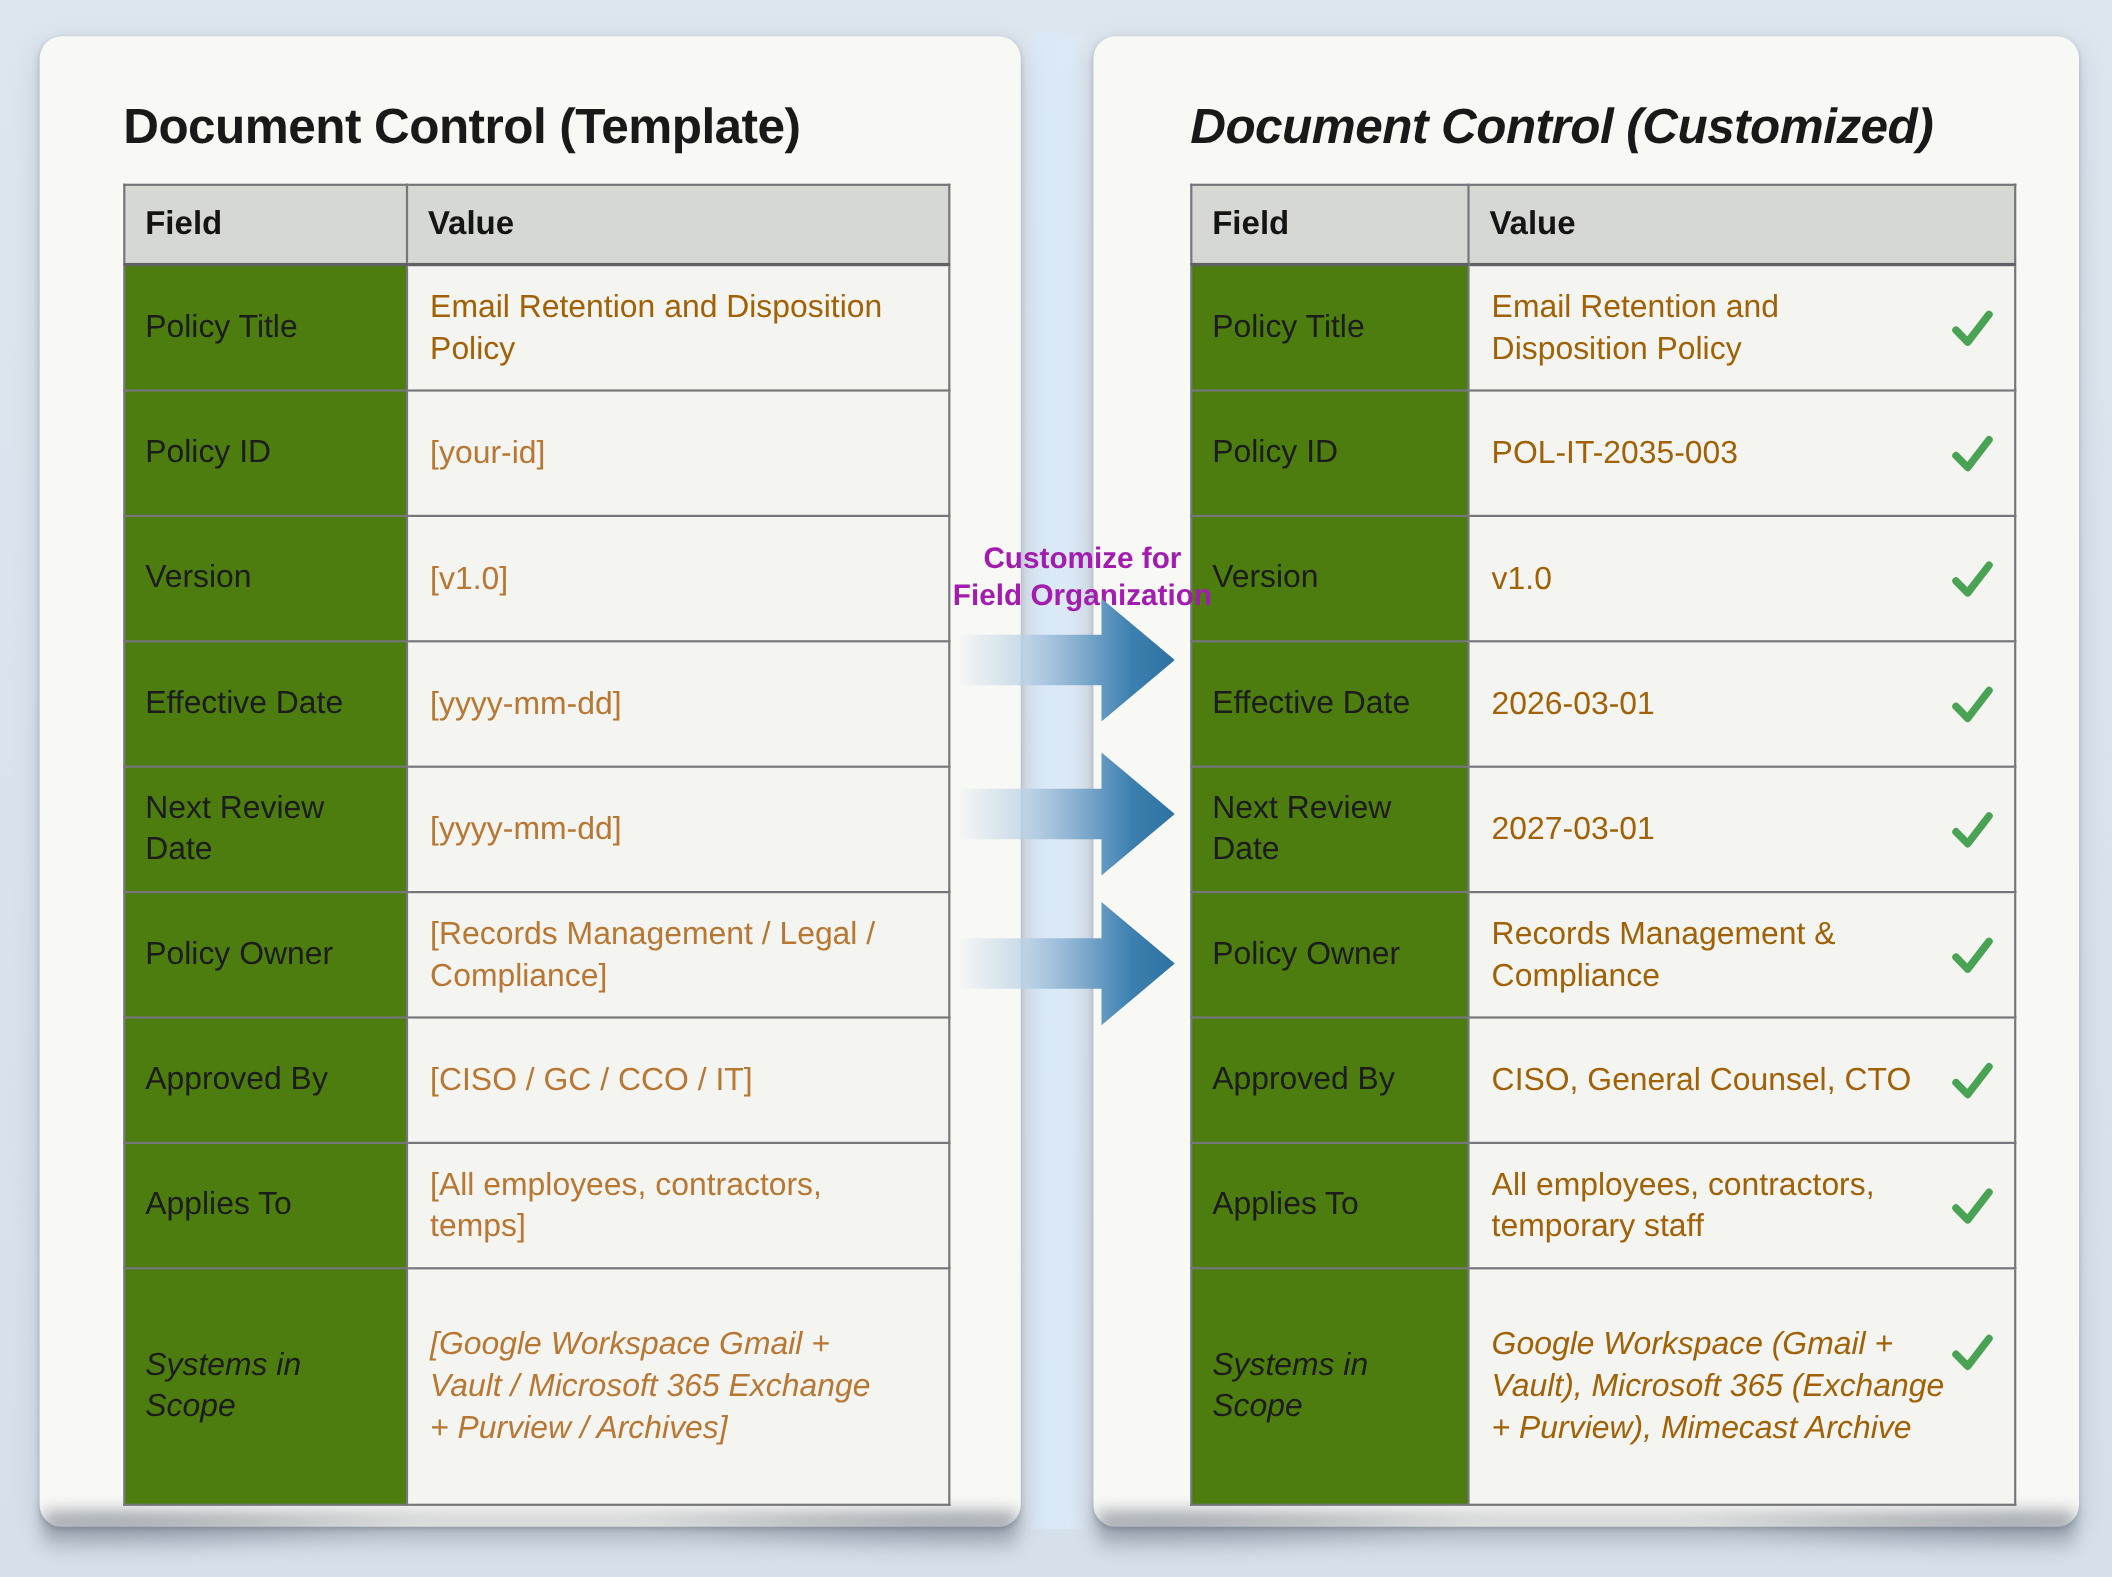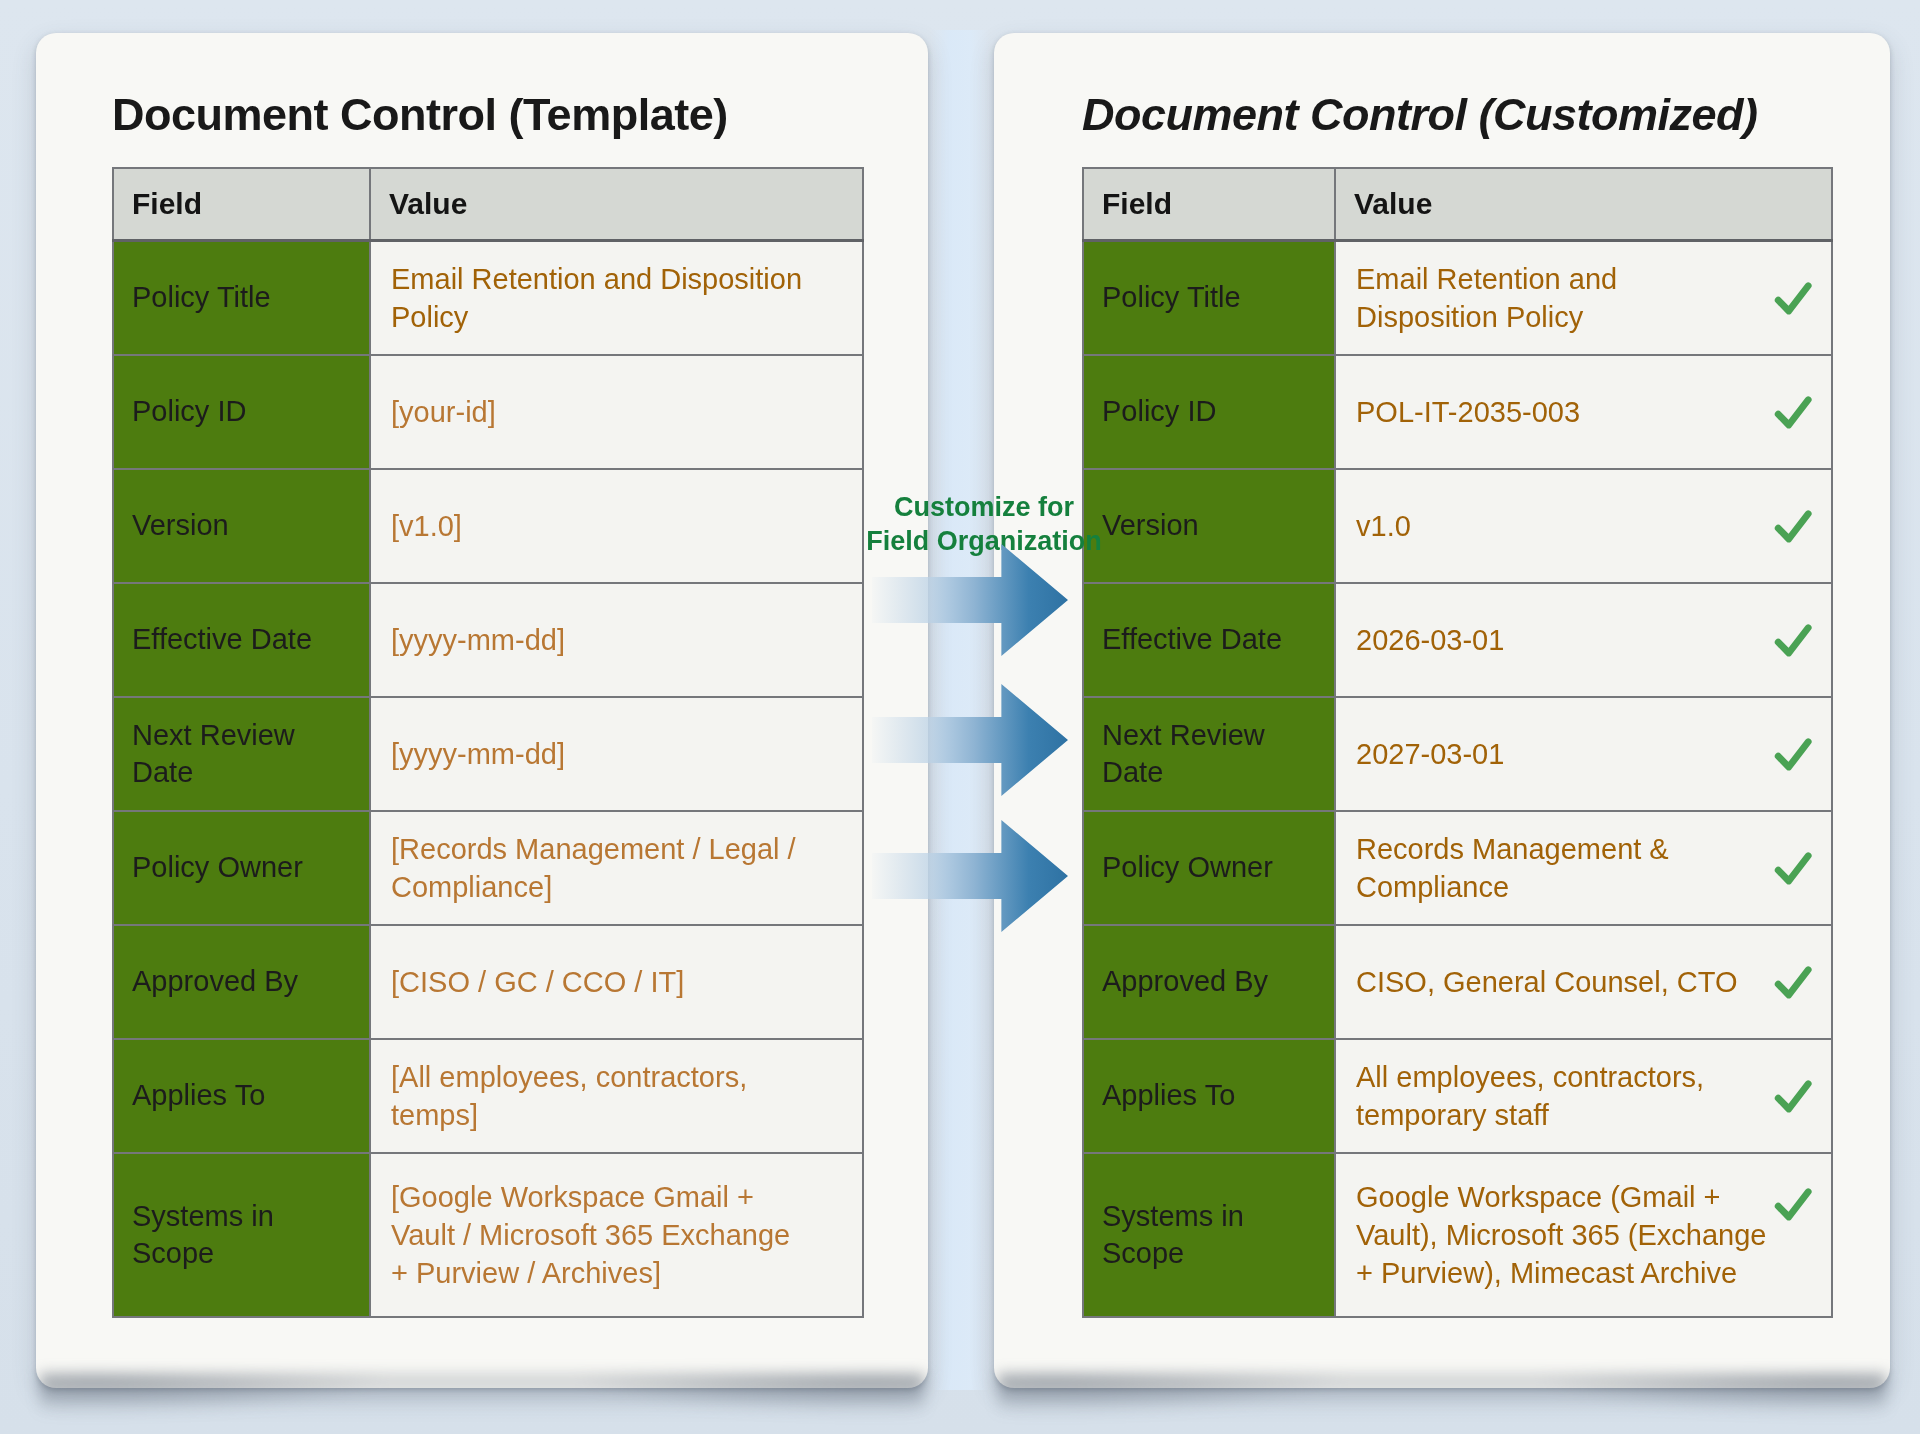--- a/index.html
+++ b/index.html
@@ -48,42 +48,42 @@
   .page-left col.c-field{width:257px;}
   .page-right col.c-field{width:252px;}
 
   .doc-table th,.doc-table td{border:2px solid #75777b;}
   .doc-table thead th{
     height:70px;background:#d5d8d3;text-align:left;vertical-align:middle;
     font-size:30px;font-weight:700;color:#141414;padding:0 16px 0 18px;
     border-bottom:3px solid #606266;
   }
   .doc-table tbody tr{height:114px;}
-  .doc-table tbody tr:last-child{height:164px;}
+  .doc-table tbody tr:last-child{height:215px;font-style:italic;}
   td.field{
     background:#4d7c0f;vertical-align:middle;
     font-size:29px;line-height:37px;color:#1c1c1c;padding:0 14px 0 18px;
   }
   td.value{background:#f4f4f1;vertical-align:middle;padding:0;}
   .vwrap{position:relative;padding:6px 8px 6px 20px;}
   .vtext{
     display:block;font-size:29px;line-height:38px;color:#a16207;white-space:pre-line;
   }
   .vtext.placeholder{color:#b87733;}
   .check{
     position:absolute;right:14px;top:50%;transform:translateY(-50%);
     width:48px;height:48px;line-height:0;
   }
   tbody tr:last-child .check{top:8px;transform:none;}
   .check svg{width:48px;height:48px;}
 
   
   .connector-label{
     position:absolute;left:834px;top:490px;width:300px;z-index:2;
-    text-align:center;font-size:27px;line-height:34px;font-weight:700;color:#15803d;
+    text-align:center;font-size:27px;line-height:34px;font-weight:700;color:#a21caf;
   }
   .arrow{
     position:absolute;left:872px;width:196px;height:112px;z-index:2;
     background:linear-gradient(90deg,rgba(223,233,243,.12) 0%,rgba(186,209,229,.75) 30%,#8fb4d3 52%,#3c80b0 80%,#2e72a3 100%);
     clip-path:polygon(0% 29.5%,66% 29.5%,66% 0%,100% 50%,66% 100%,66% 70.5%,0% 70.5%);
   }
   .arrow-1{top:544px;}
   .arrow-2{top:684px;}
   .arrow-3{top:820px;}
 </style>

